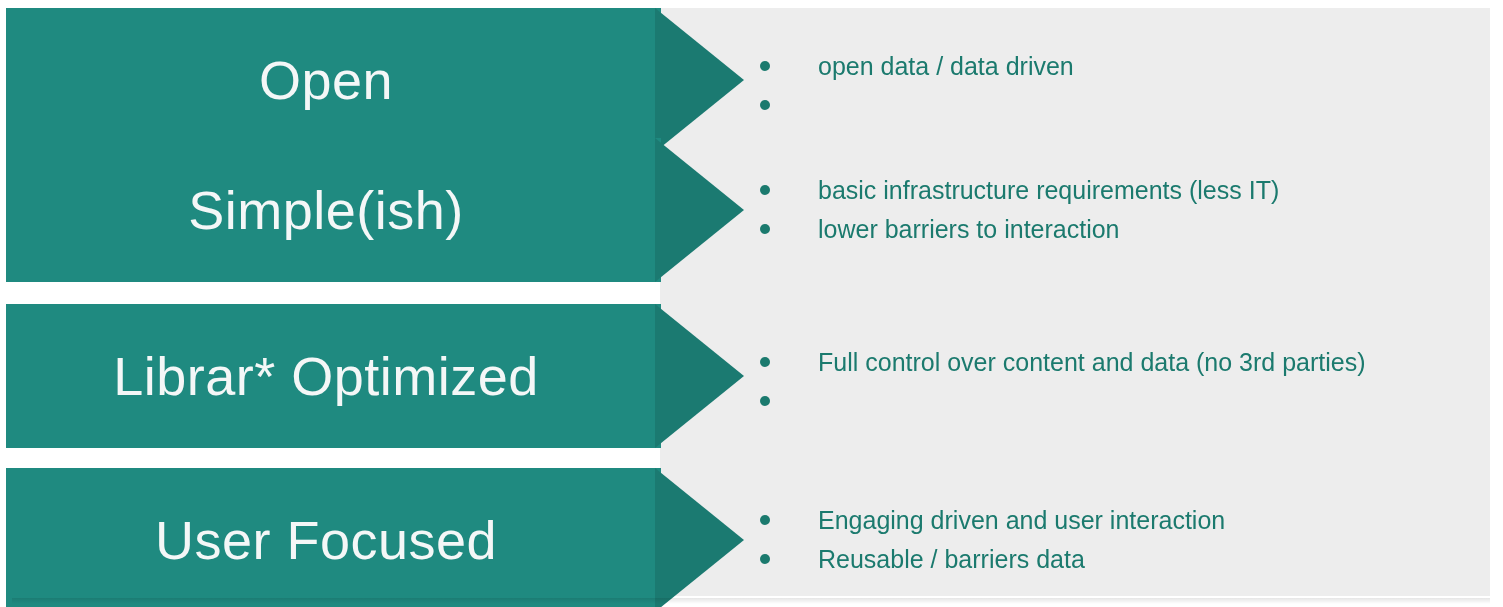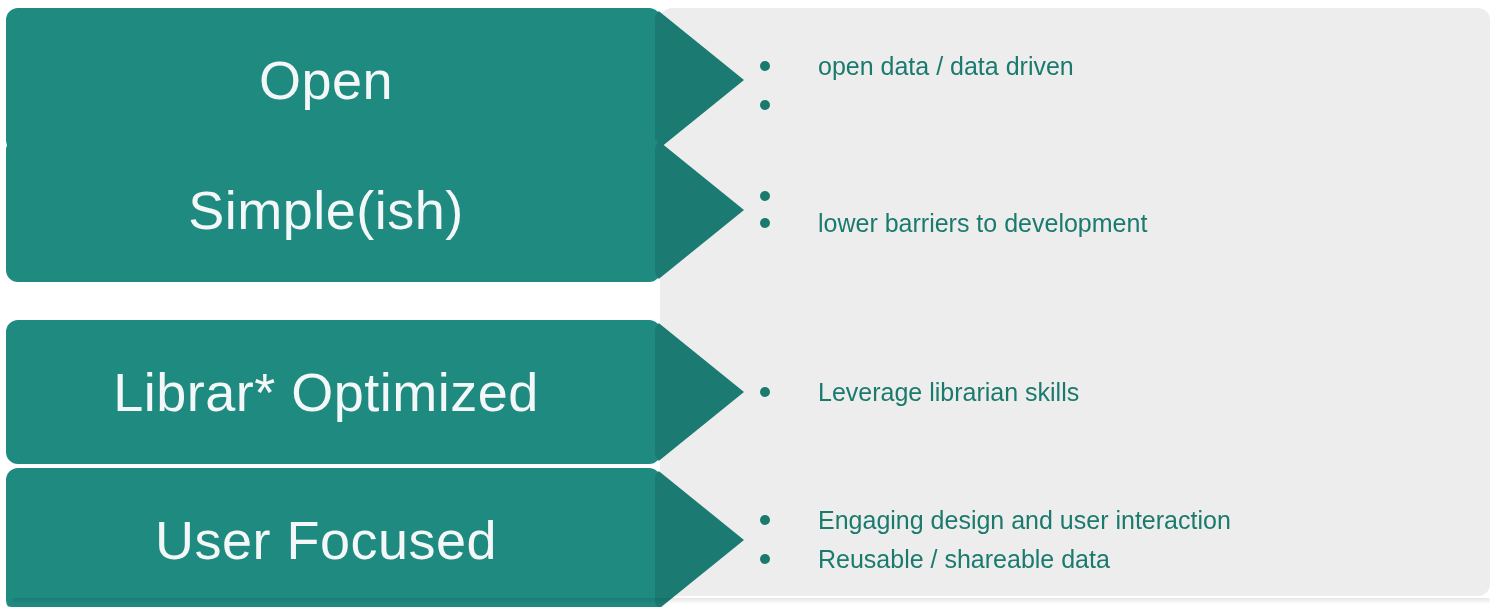--- a/index.html
+++ b/index.html
@@ -1,15 +1,15 @@
 <!DOCTYPE html>
 <html><head>
 <meta charset="utf-8">
 <style>
-  * { margin:0; padding:0; box-sizing:border-box;border-radius:12px; }
+  * { margin:0; padding:0; box-sizing:border-box; }
 
   html, body {
     width:1503px; height:607px;
     background:#ffffff;
     font-family:"Liberation Sans", sans-serif;
     overflow:hidden;
   }
 
   #board {
     position:relative;
@@ -151,55 +151,59 @@
 
   <div class="row" id="row-1" style="top:138px; height:144px;">
     <div class="arrow">
       <div class="arrow-body"></div>
       <div class="arrow-head"></div>
     </div>
     <div class="row-label">Simple(ish)</div>
     <div class="bullets">
       <div class="bullet-item">
         <span class="bullet-dot"></span>
-      </div>
-      <div class="bullet-item">
-        <span class="bullet-dot"></span>
-        <span class="bullet-text">lower barriers to development</span>
-      </div>
-    </div>
-  </div>
-
-  <div class="row" id="row-2" style="top:320px; height:144px;text-align:right;">
+        <span class="bullet-text">basic infrastructure requirements (less IT)</span>
+      </div>
+      <div class="bullet-item">
+        <span class="bullet-dot"></span>
+        <span class="bullet-text">lower barriers to interaction</span>
+      </div>
+    </div>
+  </div>
+
+  <div class="row" id="row-2" style="top:304px; height:144px;text-align:right;">
     <div class="arrow">
       <div class="arrow-body"></div>
       <div class="arrow-head"></div>
     </div>
     <div class="row-label">Librar* Optimized</div>
     <div class="bullets">
       <div class="bullet-item">
         <span class="bullet-dot"></span>
-        <span class="bullet-text">Leverage librarian skills</span>
+        <span class="bullet-text">Full control over content and data (no 3rd parties)</span>
+      </div>
+      <div class="bullet-item">
+        <span class="bullet-dot"></span>
       </div>
     </div>
   </div>
 
   <div class="row" id="row-3" style="top:468px; height:144px;">
     <div class="arrow">
       <div class="arrow-body"></div>
       <div class="arrow-head"></div>
     </div>
     <div class="row-label">User Focused</div>
     <div class="bullets">
       <div class="bullet-item">
         <span class="bullet-dot"></span>
-        <span class="bullet-text">Engaging design and user interaction</span>
-      </div>
-      <div class="bullet-item">
-        <span class="bullet-dot"></span>
-        <span class="bullet-text">Reusable / shareable data</span>
+        <span class="bullet-text">Engaging driven and user interaction</span>
+      </div>
+      <div class="bullet-item">
+        <span class="bullet-dot"></span>
+        <span class="bullet-text">Reusable / barriers data</span>
       </div>
     </div>
   </div>
 
   <div class="shadow"></div>
 
 </div>
 
 </body></html>

